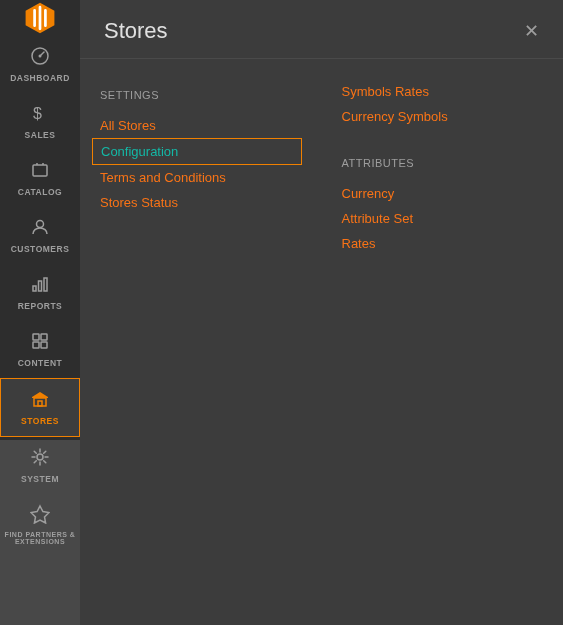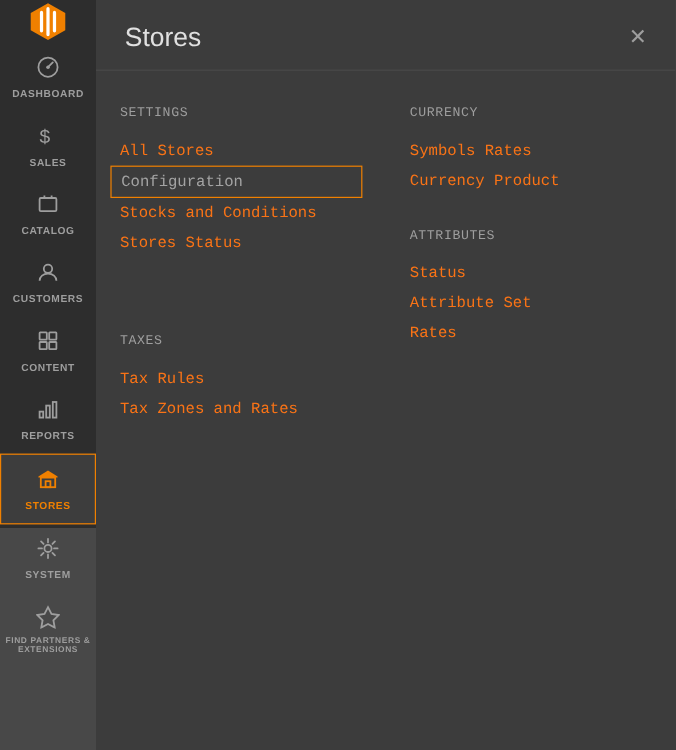--- a/index.html
+++ b/index.html
@@ -106,21 +106,20 @@
     .menu-content {
       display: flex;
       flex: 1;
       overflow-y: auto;
       padding: 10px 0;
     }
 
     .menu-col {
       flex: 1;
       padding: 10px 20px;
-      font-family: Liberation Mono, monospace;
     }
 
     .menu-section-title {
       font-size: 11px;
       color: #9e9e9e;
       text-transform: uppercase;
       letter-spacing: 0.5px;
       margin-bottom: 12px;
       margin-top: 10px;
     }
@@ -131,21 +130,21 @@
       font-size: 13px;
       padding: 5px 0;
       cursor: pointer;
       text-decoration: none;
     }
 
     .menu-item.highlighted {
       border: 1.5px solid #f08000;
       padding: 5px 8px;
       margin-left: -8px;
-      color: #a3a3a3;
+      color: #14b8a6;
     }
 
     .menu-spacer {
       height: 18px;
     }
   </style>
 </head>
 <body>
 
 <nav class="sidebar">
@@ -194,40 +193,40 @@
           <path d="M3 17 C3 13.5 6 11 10 11 C14 11 17 13.5 17 17"></path>
         </svg>
     </span>
     <span class="sidebar-label">CUSTOMERS</span>
   </div>
 
 
   <div class="sidebar-item">
     <span class="sidebar-icon">
       <svg width="20" height="20" viewBox="0 0 20 20" fill="none" stroke="currentColor" stroke-width="1.5">
+          <rect x="3" y="12" width="3" height="5"></rect>
+          <rect x="8.5" y="7" width="3" height="10"></rect>
+          <rect x="14" y="4" width="3" height="13"></rect>
+        </svg>
+    </span>
+    <span class="sidebar-label">REPORTS</span>
+  </div>
+
+  <div class="sidebar-item">
+    <span class="sidebar-icon">
+      <svg width="20" height="20" viewBox="0 0 20 20" fill="none" stroke="currentColor" stroke-width="1.5">
           <rect x="3" y="3" width="6" height="6" rx="0.5"></rect>
           <rect x="11" y="3" width="6" height="6" rx="0.5"></rect>
           <rect x="3" y="11" width="6" height="6" rx="0.5"></rect>
           <rect x="11" y="11" width="6" height="6" rx="0.5"></rect>
         </svg>
     </span>
     <span class="sidebar-label">CONTENT</span>
   </div>
 
-  <div class="sidebar-item">
-    <span class="sidebar-icon">
-      <svg width="20" height="20" viewBox="0 0 20 20" fill="none" stroke="currentColor" stroke-width="1.5">
-          <rect x="3" y="12" width="3" height="5"></rect>
-          <rect x="8.5" y="7" width="3" height="10"></rect>
-          <rect x="14" y="4" width="3" height="13"></rect>
-        </svg>
-    </span>
-    <span class="sidebar-label">REPORTS</span>
-  </div>
-
   <div class="sidebar-item active">
     <span class="sidebar-icon">
       <svg width="20" height="20" viewBox="0 0 20 20" fill="none" stroke="currentColor" stroke-width="1.5">
           <path d="M2 8 L10 3 L18 8 L18 9 L2 9 Z" fill="currentColor" stroke="none"></path>
           <rect x="4" y="9" width="12" height="8"></rect>
           <rect x="8" y="12" width="4" height="5"></rect>
         </svg>
     </span>
     <span class="sidebar-label">STORES</span>
   </div>
@@ -259,48 +258,42 @@
   </div>
 
   <div class="menu-content">
 
     <div class="menu-col">
 
       <div>
         <div class="menu-section-title">Settings</div>
         <a class="menu-item">All Stores</a>
         <a class="menu-item highlighted">Configuration</a>
-        <a class="menu-item">Stocks and Conditions</a>
+        <a class="menu-item">Terms and Conditions</a>
         <a class="menu-item">Stores Status</a>
       </div>
 
       <div class="menu-spacer"></div>
 
 
       <div class="menu-spacer"></div>
       <div class="menu-spacer"></div>
 
+    </div>
+
+    <div class="menu-col">
+
       <div>
-        <div class="menu-section-title">Taxes</div>
-        <a class="menu-item">Tax Rules</a>
-        <a class="menu-item">Tax Zones and Rates</a>
-      </div>
-    </div>
-
-    <div class="menu-col">
-
-      <div>
-        <div class="menu-section-title">Currency</div>
         <a class="menu-item">Symbols Rates</a>
-        <a class="menu-item">Currency Product</a>
+        <a class="menu-item">Currency Symbols</a>
       </div>
 
       <div class="menu-spacer"></div>
 
       <div>
         <div class="menu-section-title">Attributes</div>
-        <a class="menu-item">Status</a>
+        <a class="menu-item">Currency</a>
         <a class="menu-item">Attribute Set</a>
         <a class="menu-item">Rates</a>
       </div>
     </div>
   </div>
 </div>
 
 </body></html>

